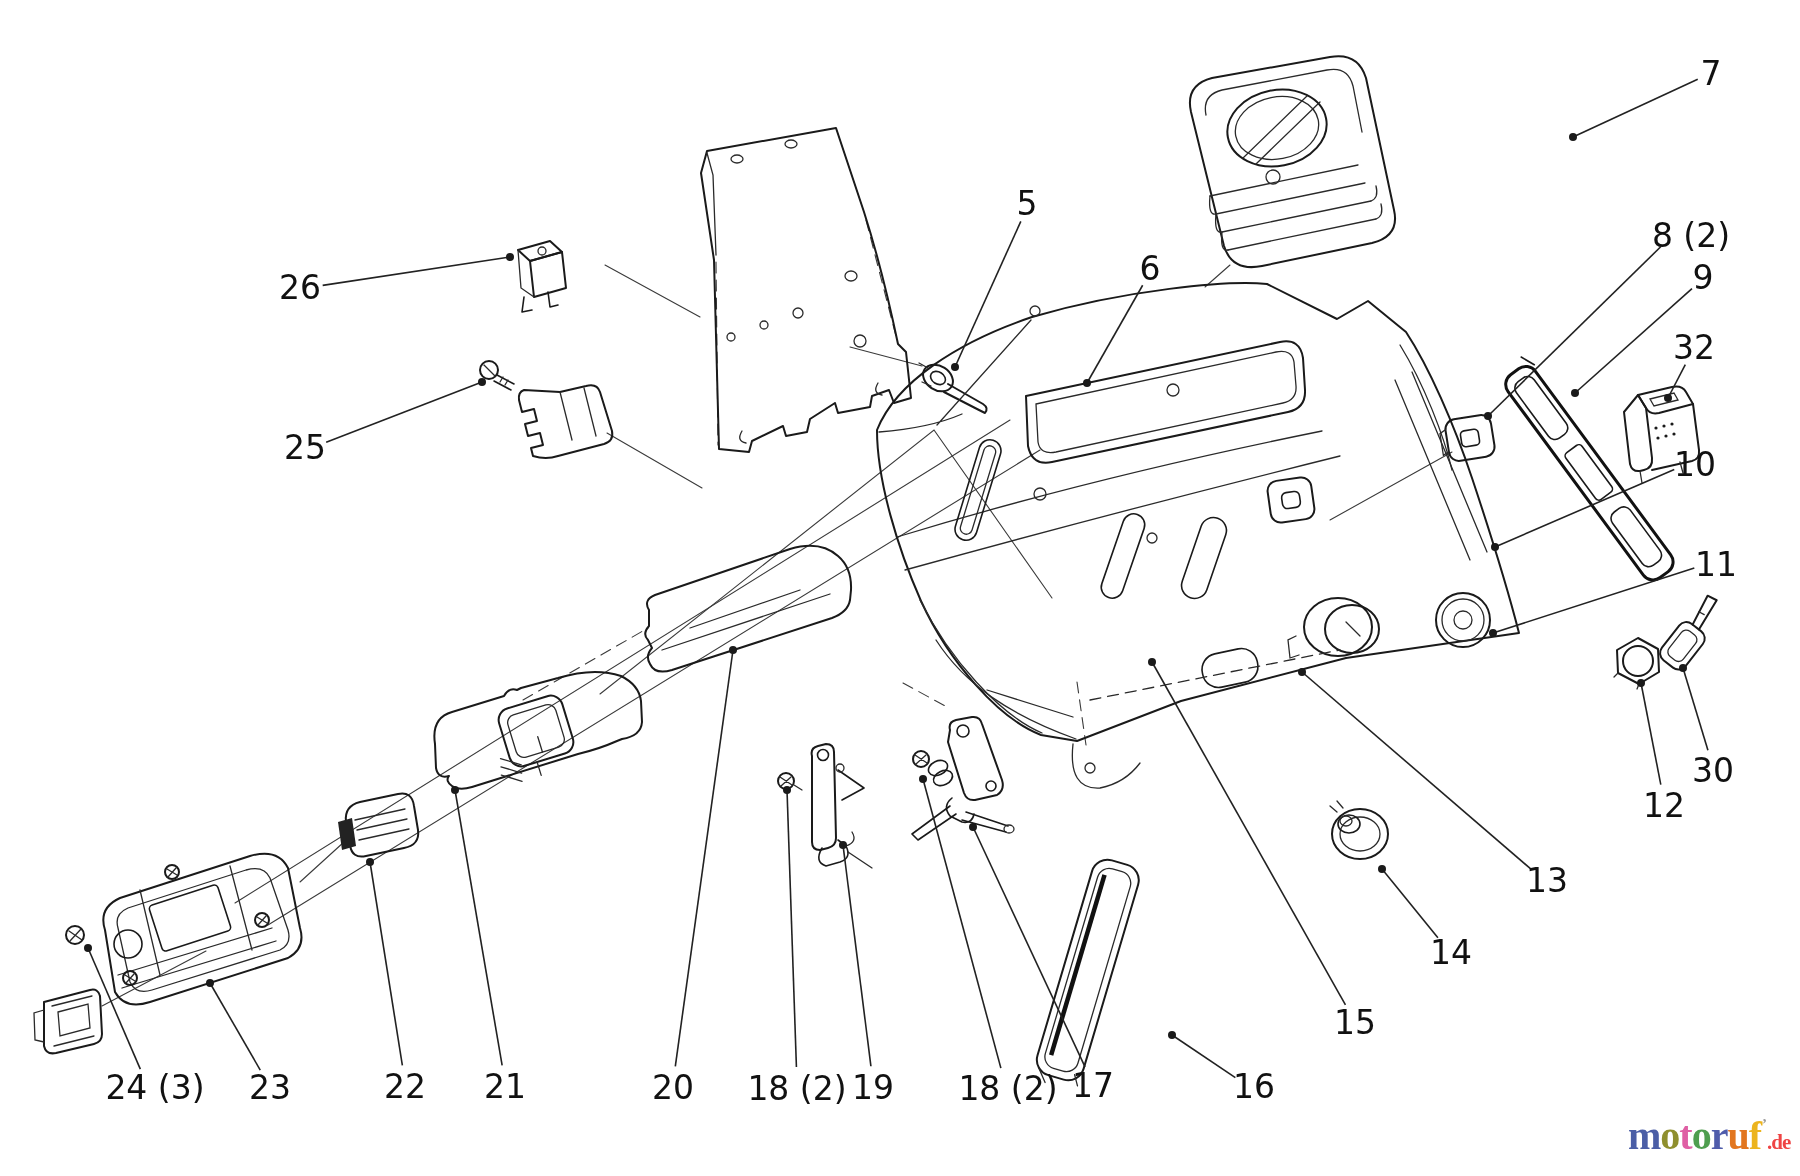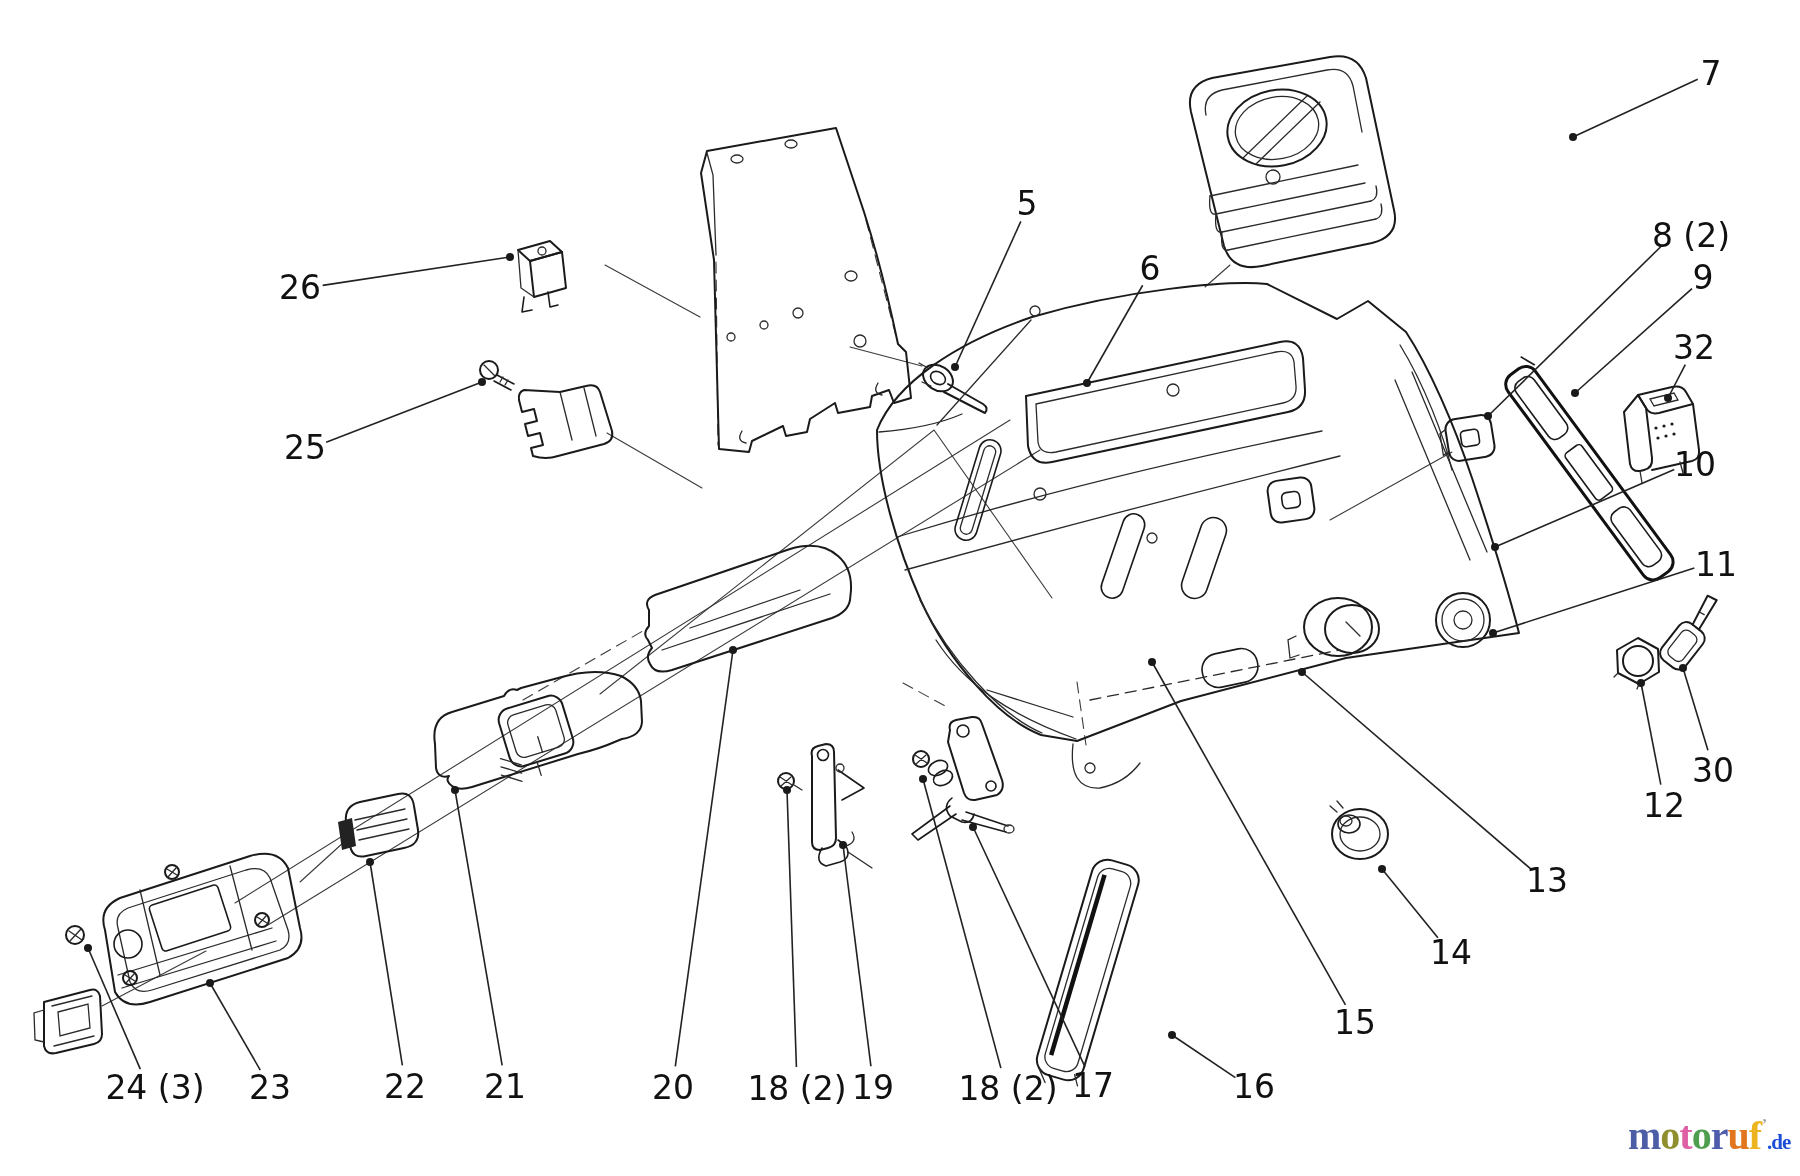--- a/index.html
+++ b/index.html
@@ -330,16 +330,16 @@
         <text x="305" y="459" text-anchor="middle" class="callout-label">25</text>
         <line x1="322.69919189857865" y1="285.3657864376269" x2="510" y2="257" class="leader"></line>
         <circle cx="510" cy="257" r="4" class="leader-dot"></circle>
         <text x="300" y="299" text-anchor="middle" class="callout-label">26</text>
       </g>
 </svg>
 
 <div id="watermark">
   <span id="wm-word"><span style="color: rgb(75, 94, 166);">m</span><span style="color: rgb(143, 143, 46);">o</span><span style="color: rgb(223, 95, 164);">t</span><span style="color: rgb(79, 158, 79);">o</span><span style="color: rgb(79, 92, 171);">r</span><span style="color: rgb(226, 118, 31);">u</span><span style="color: rgb(236, 180, 30);">f</span></span>
       <span class="mark" id="wm-mark">’</span>
-      <span class="suffix" id="wm-suffix" style="color: #1d4ed8;">.de</span>
+      <span class="suffix" id="wm-suffix" style="color: #ef4444;">.de</span>
 </div>
 
 </div>
 
 </body></html>

